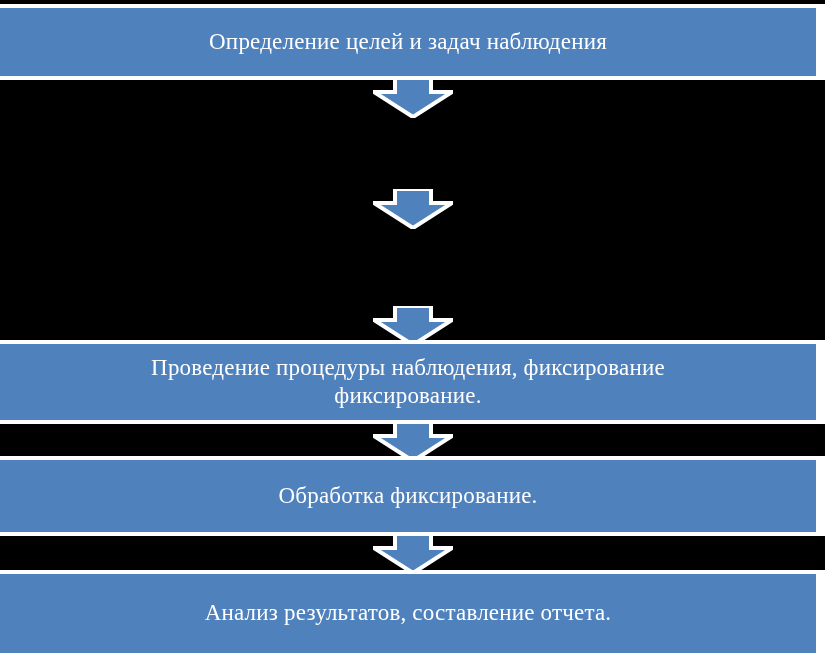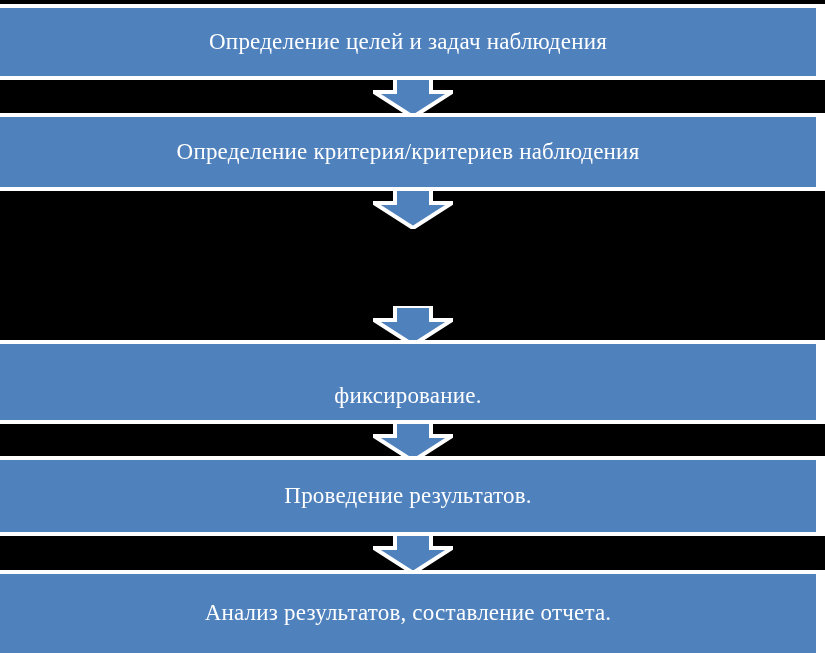--- a/index.html
+++ b/index.html
@@ -76,52 +76,50 @@
   <div class="step step-1">
     <span class="label">Определение целей и задач наблюдения</span>
   </div>
 
   <div class="arrow arrow-1">
     <svg viewBox="0 0 80 40" xmlns="http://www.w3.org/2000/svg" aria-hidden="true">
       <polygon points="22,0 58,0 58,14 79,14 40,39 1,14 22,14" fill="#4F81BD" stroke="#FFFFFF" stroke-width="4" stroke-linejoin="miter"></polygon>
     </svg>
   </div>
 
-  <div class="step step-2">
-    <span class="label">Определение критерия/критериев наблюдения</span>
-  </div>
 
   <div class="arrow arrow-2">
     <svg viewBox="0 0 80 40" xmlns="http://www.w3.org/2000/svg" aria-hidden="true">
       <polygon points="22,0 58,0 58,14 79,14 40,39 1,14 22,14" fill="#4F81BD" stroke="#FFFFFF" stroke-width="4" stroke-linejoin="miter"></polygon>
     </svg>
   </div>
 
 
   <div class="arrow arrow-3">
     <svg viewBox="0 0 80 40" xmlns="http://www.w3.org/2000/svg" aria-hidden="true">
       <polygon points="22,0 58,0 58,14 79,14 40,39 1,14 22,14" fill="#4F81BD" stroke="#FFFFFF" stroke-width="4" stroke-linejoin="miter"></polygon>
     </svg>
   </div>
 
   <div class="step step-4">
     <span class="label">
+      <span>Проведение процедуры наблюдения, фиксирование</span>
       <br>
       <span>фиксирование.</span>
     </span>
   </div>
 
   <div class="arrow arrow-4">
     <svg viewBox="0 0 80 40" xmlns="http://www.w3.org/2000/svg" aria-hidden="true">
       <polygon points="22,0 58,0 58,14 79,14 40,39 1,14 22,14" fill="#4F81BD" stroke="#FFFFFF" stroke-width="4" stroke-linejoin="miter"></polygon>
     </svg>
   </div>
 
   <div class="step step-5">
-    <span class="label">Проведение результатов.</span>
+    <span class="label">Обработка фиксирование.</span>
   </div>
 
   <div class="arrow arrow-5">
     <svg viewBox="0 0 80 40" xmlns="http://www.w3.org/2000/svg" aria-hidden="true">
       <polygon points="22,0 58,0 58,14 79,14 40,39 1,14 22,14" fill="#4F81BD" stroke="#FFFFFF" stroke-width="4" stroke-linejoin="miter"></polygon>
     </svg>
   </div>
 
   <div class="step step-6">
     <span class="label">Анализ результатов, составление отчета.</span>

